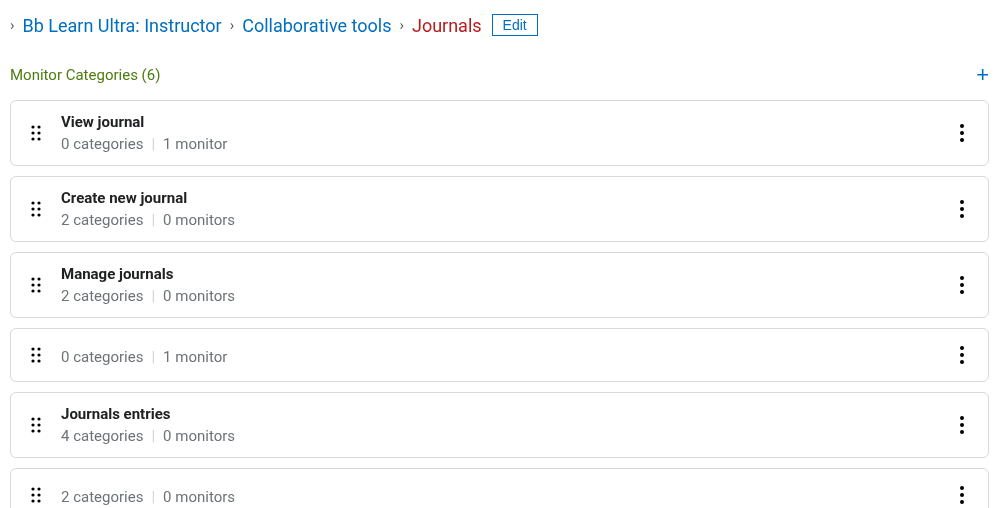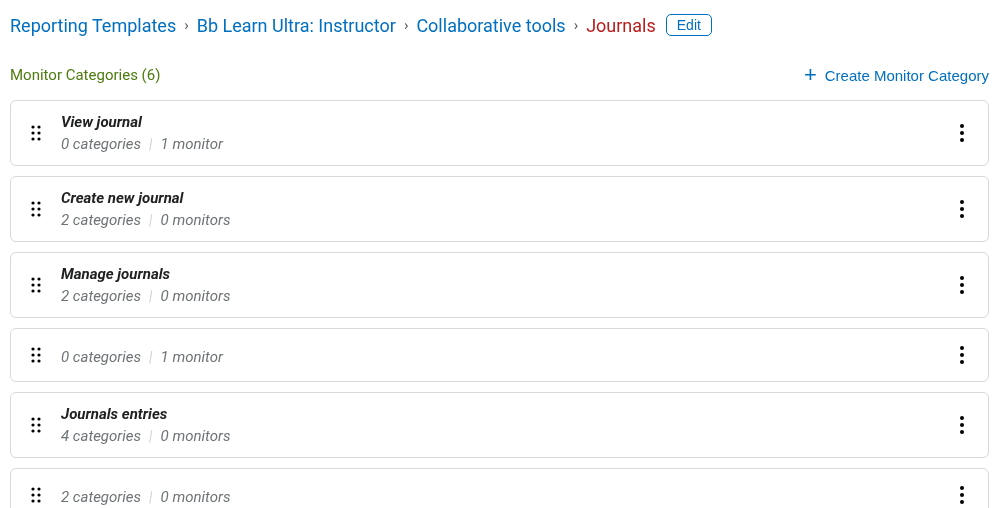--- a/index.html
+++ b/index.html
@@ -28,21 +28,21 @@
       color: #565A5C;
       font-size: 15px;
     }
     .breadcrumb .current {
       color: #b91c1c;
     }
     .edit-btn {
       border: 1px solid #006FBF;
       color: #006FBF;
       background: #fff;
-      border-radius: 5px;
+      border-radius: 0;
       padding: 2px 10px;
       font-size: 14px;
       cursor: pointer;
       margin-left: 2px;
     }
     .list-header {
       display: flex;
       justify-content: space-between;
       align-items: center;
       margin-bottom: 14px;
@@ -85,21 +85,20 @@
       cursor: grab;
       margin-right: 16px;
       flex-shrink: 0;
     }
     .drag-handle svg {
       width: 12px;
       height: 16px;
     }
     .card-body {
       flex: 1;
-      font-style: italic;
     }
     .card-title {
       font-size: 15px;
       font-weight: 700;
       color: #202122;
     }
     .card-meta {
       font-size: 15px;
       color: #6e7376;
       margin-top: 4px;
@@ -122,35 +121,33 @@
     }
     .more-btn svg {
       width: 4px;
       height: 18px;
     }
   </style>
 </head>
 <body>
 
 <nav class="breadcrumb">
-  <a>Reporting Templates</a>
   <span class="chevron">›</span>
   <a>Bb Learn Ultra: Instructor</a>
   <span class="chevron">›</span>
   <a>Collaborative tools</a>
   <span class="chevron">›</span>
   <span class="current">Journals</span>
   <button class="edit-btn">Edit</button>
 </nav>
 
 <div class="list-header">
   <div class="list-title">Monitor Categories (6)</div>
   <button class="create-btn">
     <span class="plus">+</span>
-    <span>Create Monitor Category</span>
   </button>
 </div>
 
 <div>
 
   <div class="card">
     <div class="drag-handle">
       <svg viewBox="0 0 12 16">
           <circle cx="3" cy="2" r="1.6"></circle>
           <circle cx="9" cy="2" r="1.6"></circle>

